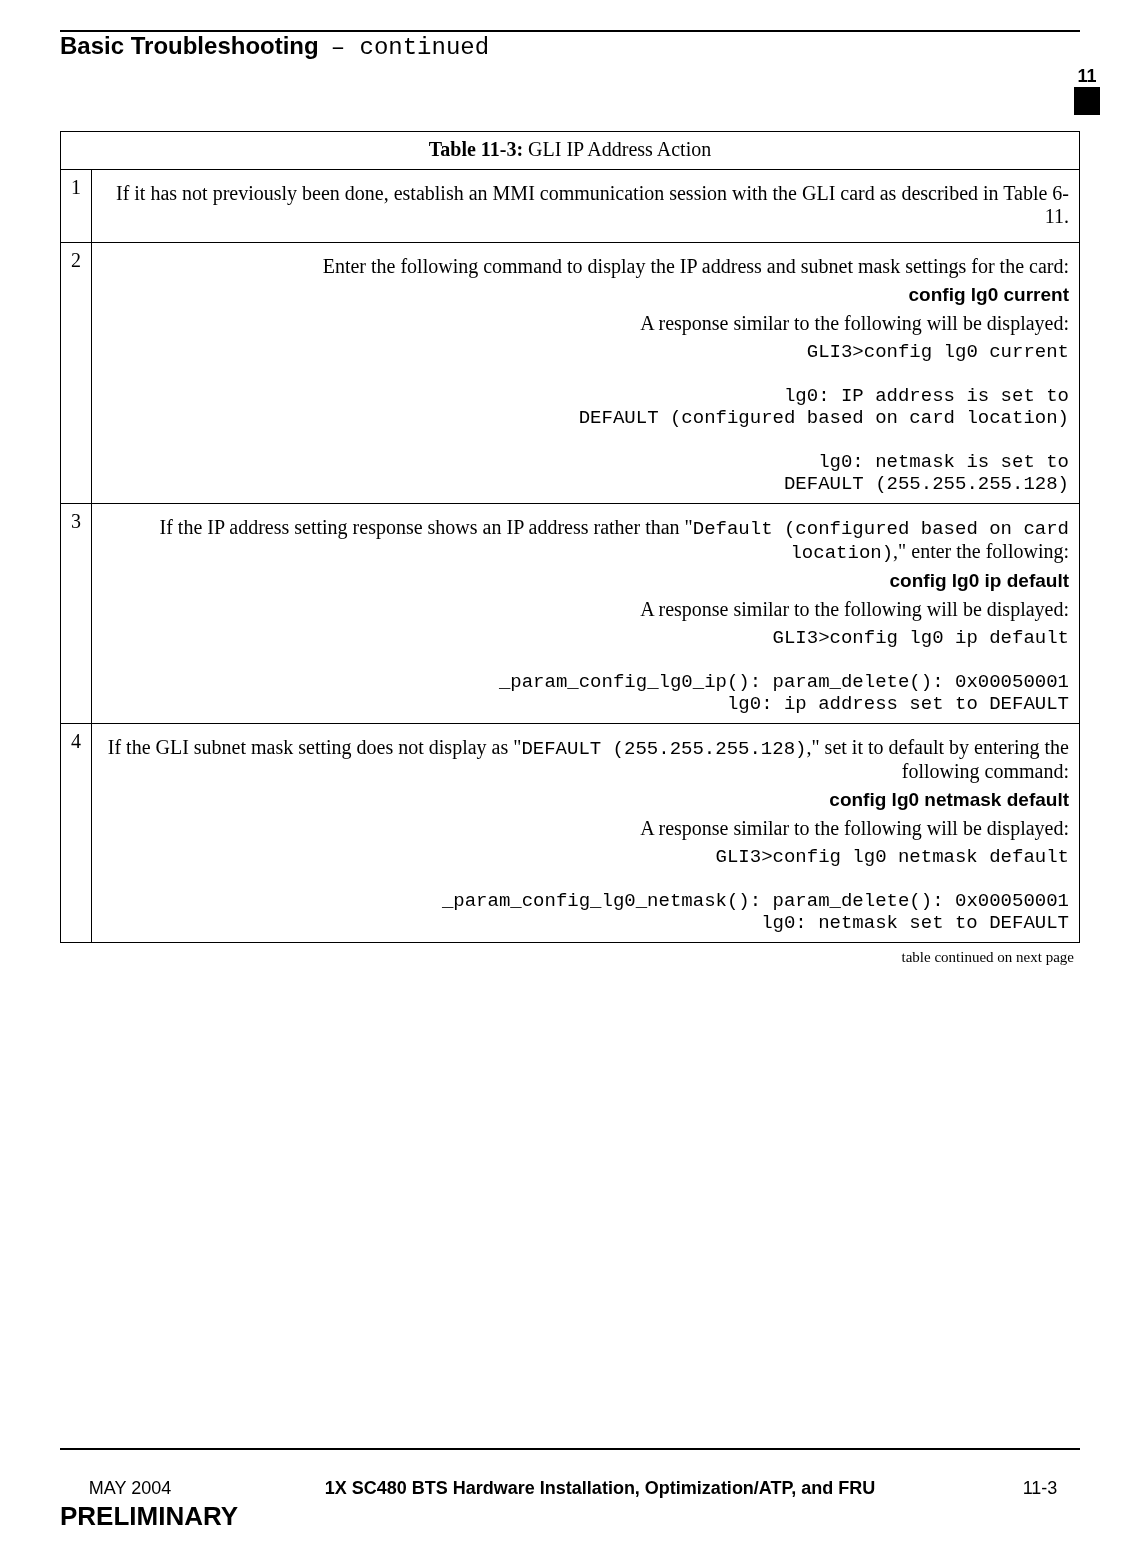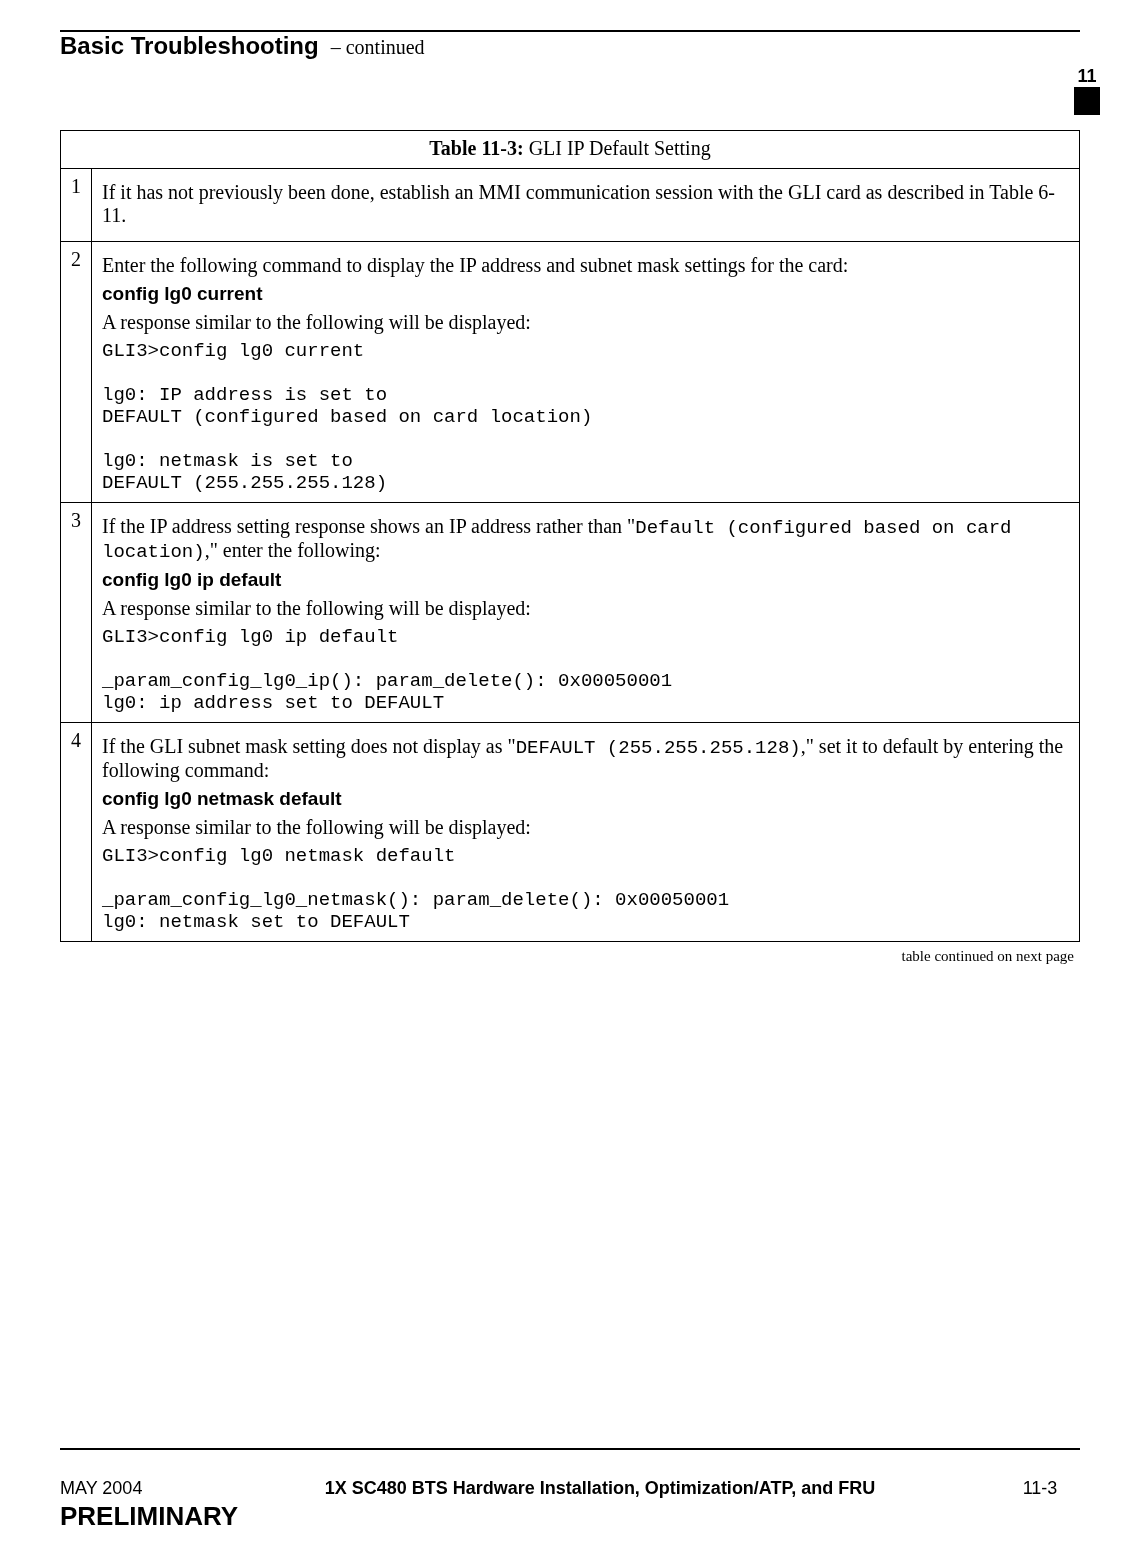--- a/index.html
+++ b/index.html
@@ -31,22 +31,22 @@
     display: flex;
     align-items: baseline;
     gap: 12px;
   }
   .header-title {
     font-family: Arial, Helvetica, sans-serif;
     font-weight: bold;
     font-size: 24px;
   }
   .header-cont {
-    font-family: Liberation Serif, serif;
-    font-size: 20px;
+    font-family: Liberation Mono, monospace;
+    font-size: 24px;
     font-weight: normal;
   }
   .chapter-tab {
     position: absolute;
     right: 40px;
     top: 28px;
     width: 26px;
     text-align: center;
   }
   .chapter-num {
@@ -67,21 +67,21 @@
   }
   table.main {
     border-collapse: collapse;
     width: 100%;
     font-size: 20px;
   }
   table.main th, table.main td {
     border: 1.5px solid #000;
     padding: 6px 10px 8px 10px;
     vertical-align: top;
-    text-align: left;
+    text-align: right;
   }
   .table-title {
     text-align: center !important;
     font-weight: normal;
   }
   .table-title b {
     font-weight: bold;
   }
   .col-step {
     width: 60px;
@@ -125,21 +125,21 @@
     align-items: baseline;
     justify-content: space-between;
     font-family: Arial, Helvetica, sans-serif;
     font-size: 18px;
   }
   .footer-center {
     font-weight: bold;
     text-align: center;
     flex: 1;
   }
-  .footer-left { width: 140px; text-align: left; margin-top: 24px; }
+  .footer-left { width: 140px; text-align: center; margin-top: 24px; }
   .footer-right { width: 80px; text-align: center; }
   .prelim {
     font-family: Arial, Helvetica, sans-serif;
     font-weight: bold;
     font-size: 26px;
     text-align: left;
     margin-top: 2px;
   }
   .para { margin: 6px 0; }
 </style>
@@ -158,21 +158,21 @@
   <div class="chapter-tab">
     <div class="chapter-num">11</div>
     <div class="chapter-block"></div>
   </div>
 
   <div class="content">
     <table class="main">
       <tbody>
           <tr>
         <th colspan="2" class="table-title">
-          <b>Table 11-3:</b><span> GLI IP Default Setting</span>
+          <b>Table 11-3:</b><span> GLI IP Address Action</span>
         </th>
       </tr>
 
       <tr>
         <td class="step-num">1</td>
         <td>
           <div class="para">If it has not previously been done, establish an MMI communication session with the GLI card as described in Table 6-11.</div>
         </td>
       </tr>
 

